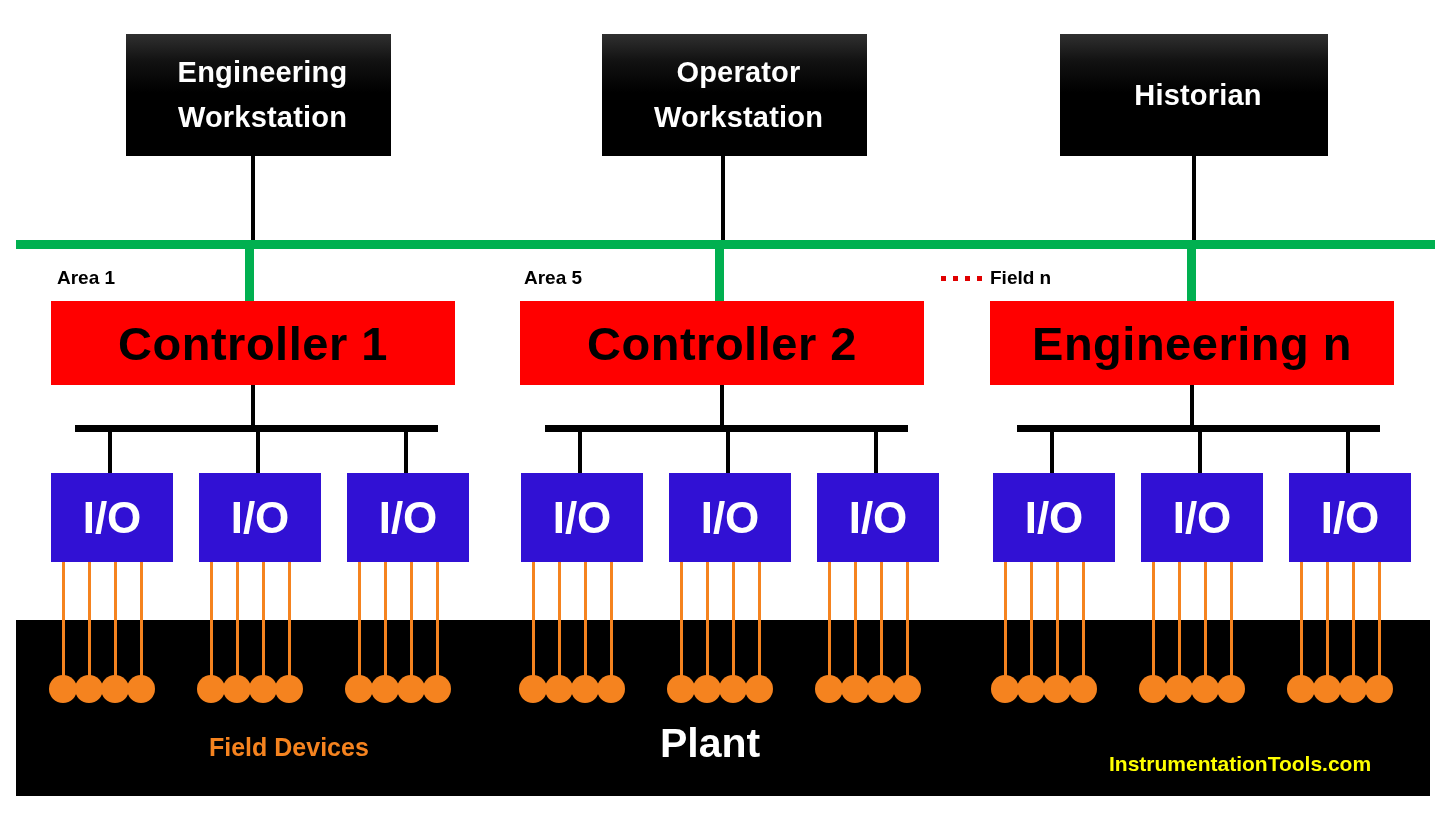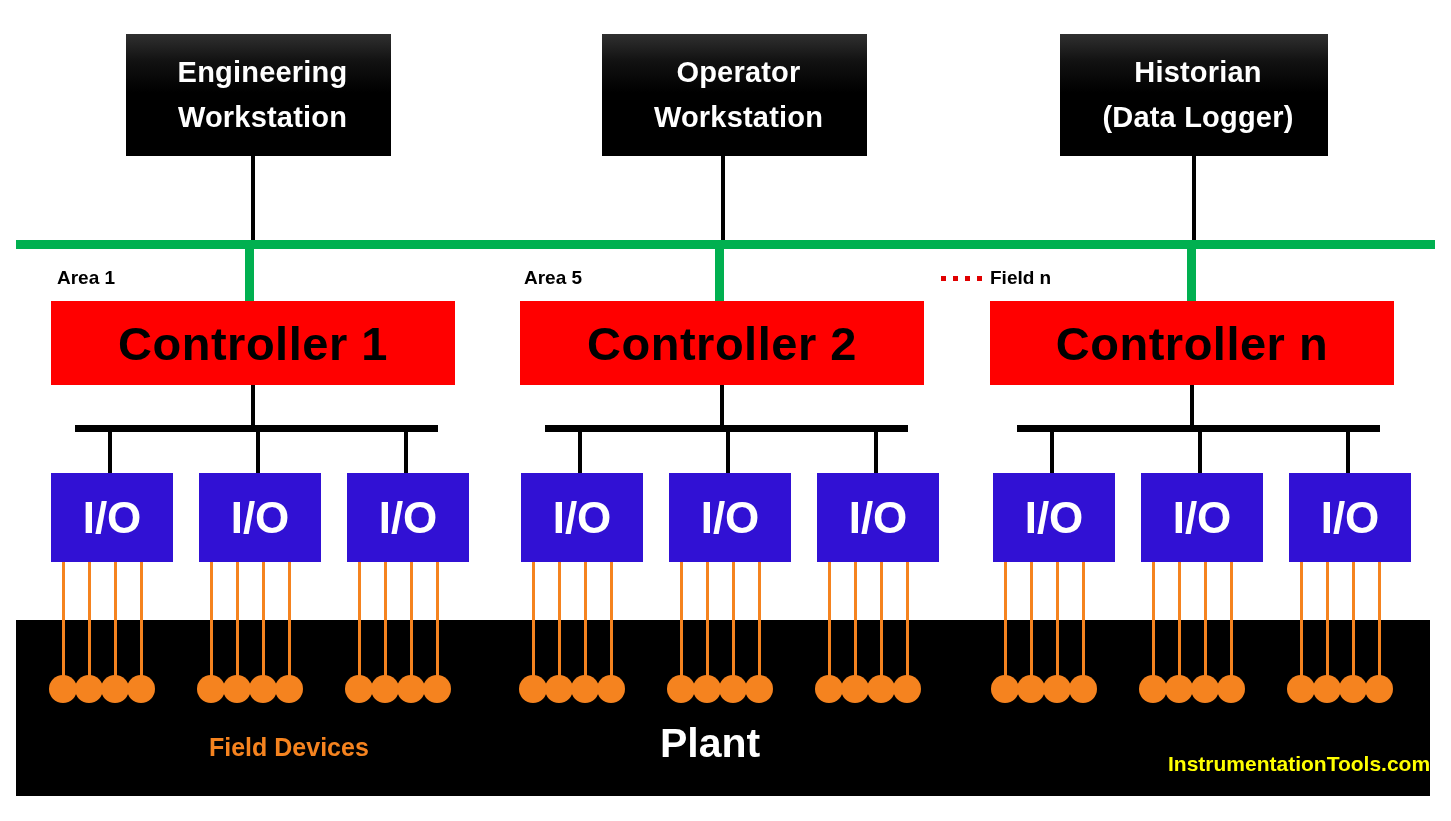--- a/index.html
+++ b/index.html
@@ -154,21 +154,20 @@
       <span class="ws-line2">Workstation</span>
     </div>
     <div class="vline-black" style="left: 251px; top: 156px; width: 4px; height: 88px;"></div>
     <div class="ws-box" style="left: 602px; top: 34px; width: 257px; height: 122px;">
       <span class="ws-line1">Operator</span>
       <span class="ws-line2">Workstation</span>
     </div>
     <div class="vline-black" style="left: 721px; top: 156px; width: 4px; height: 88px;"></div>
     <div class="ws-box" style="left: 1060px; top: 34px; width: 260px; height: 122px;">
       <span class="ws-line1">Historian</span>
-      <span class="ws-line2">(Data Logger)</span>
     </div>
     <div class="vline-black" style="left: 1192px; top: 156px; width: 4px; height: 88px;"></div>
     <div class="bus-green" style="left: 16px; top: 240px; width: 1419px; height: 9px; background: rgb(0, 176, 80);"></div>
     <div class="vline-green" style="left: 245px; top: 248px; width: 9px; height: 54px; background: rgb(0, 176, 80);"></div>
     <div class="area-label" style="left: 57px; top: 267px;">Area 1</div>
     <div class="controller-box" style="left: 51px; top: 301px; width: 404px; height: 84px; background: rgb(255, 0, 0);">Controller 1</div>
     <div class="vline-black" style="left: 251px; top: 385px; width: 4px; height: 47px;"></div>
     <div class="hline-black" style="left: 75px; top: 425px; width: 363px; height: 7px;"></div>
     <div class="vline-black" style="left: 108px; top: 432px; width: 4px; height: 41px;"></div>
     <div class="io-box" style="left: 51px; top: 473px; width: 122px; height: 89px; background: rgb(49, 17, 212);">I/O</div>
@@ -236,21 +235,21 @@
     <div class="fd-line" style="left: 906px; top: 562px; height: 119px; background: rgb(245, 131, 31);"></div>
     <div class="fd-dot" style="left: 893px; top: 675px; background: rgb(245, 131, 31);"></div>
     <div class="vline-green" style="left: 1187px; top: 248px; width: 9px; height: 54px; background: rgb(0, 176, 80);"></div>
     <div class="ellipsis-dots" style="left: 941px; top: 276px;">
       <span style="background: rgb(224, 0, 0);"></span>
       <span style="background: rgb(224, 0, 0);"></span>
       <span style="background: rgb(224, 0, 0);"></span>
       <span style="background: rgb(224, 0, 0);"></span>
     </div>
     <div class="area-label" style="left: 990px; top: 267px;">Field n</div>
-    <div class="controller-box" style="left: 990px; top: 301px; width: 404px; height: 84px; background: rgb(255, 0, 0);">Controller n</div>
+    <div class="controller-box" style="left: 990px; top: 301px; width: 404px; height: 84px; background: rgb(255, 0, 0);">Engineering n</div>
     <div class="vline-black" style="left: 1190px; top: 385px; width: 4px; height: 47px;"></div>
     <div class="hline-black" style="left: 1017px; top: 425px; width: 363px; height: 7px;"></div>
     <div class="vline-black" style="left: 1050px; top: 432px; width: 4px; height: 41px;"></div>
     <div class="io-box" style="left: 993px; top: 473px; width: 122px; height: 89px; background: rgb(49, 17, 212);">I/O</div>
     <div class="fd-line" style="left: 1004px; top: 562px; height: 119px; background: rgb(245, 131, 31);"></div>
     <div class="fd-dot" style="left: 991px; top: 675px; background: rgb(245, 131, 31);"></div>
     <div class="fd-line" style="left: 1030px; top: 562px; height: 119px; background: rgb(245, 131, 31);"></div>
     <div class="fd-dot" style="left: 1017px; top: 675px; background: rgb(245, 131, 31);"></div>
     <div class="fd-line" style="left: 1056px; top: 562px; height: 119px; background: rgb(245, 131, 31);"></div>
     <div class="fd-dot" style="left: 1043px; top: 675px; background: rgb(245, 131, 31);"></div>
@@ -271,14 +270,14 @@
     <div class="fd-line" style="left: 1300px; top: 562px; height: 119px; background: rgb(245, 131, 31);"></div>
     <div class="fd-dot" style="left: 1287px; top: 675px; background: rgb(245, 131, 31);"></div>
     <div class="fd-line" style="left: 1326px; top: 562px; height: 119px; background: rgb(245, 131, 31);"></div>
     <div class="fd-dot" style="left: 1313px; top: 675px; background: rgb(245, 131, 31);"></div>
     <div class="fd-line" style="left: 1352px; top: 562px; height: 119px; background: rgb(245, 131, 31);"></div>
     <div class="fd-dot" style="left: 1339px; top: 675px; background: rgb(245, 131, 31);"></div>
     <div class="fd-line" style="left: 1378px; top: 562px; height: 119px; background: rgb(245, 131, 31);"></div>
     <div class="fd-dot" style="left: 1365px; top: 675px; background: rgb(245, 131, 31);"></div>
     <div class="plant-label" style="left: 660px; top: 720px;">Plant</div>
     <div class="field-devices-label" style="left: 161px; top: 733px; color: rgb(245, 131, 31);">Field Devices</div>
-    <div class="watermark" style="left: 1168px; top: 752px; color: rgb(255, 255, 0);">InstrumentationTools.com</div>
+    <div class="watermark" style="left: 1109px; top: 752px; color: rgb(255, 255, 0);">InstrumentationTools.com</div>
   </div>
 
 </body></html>

